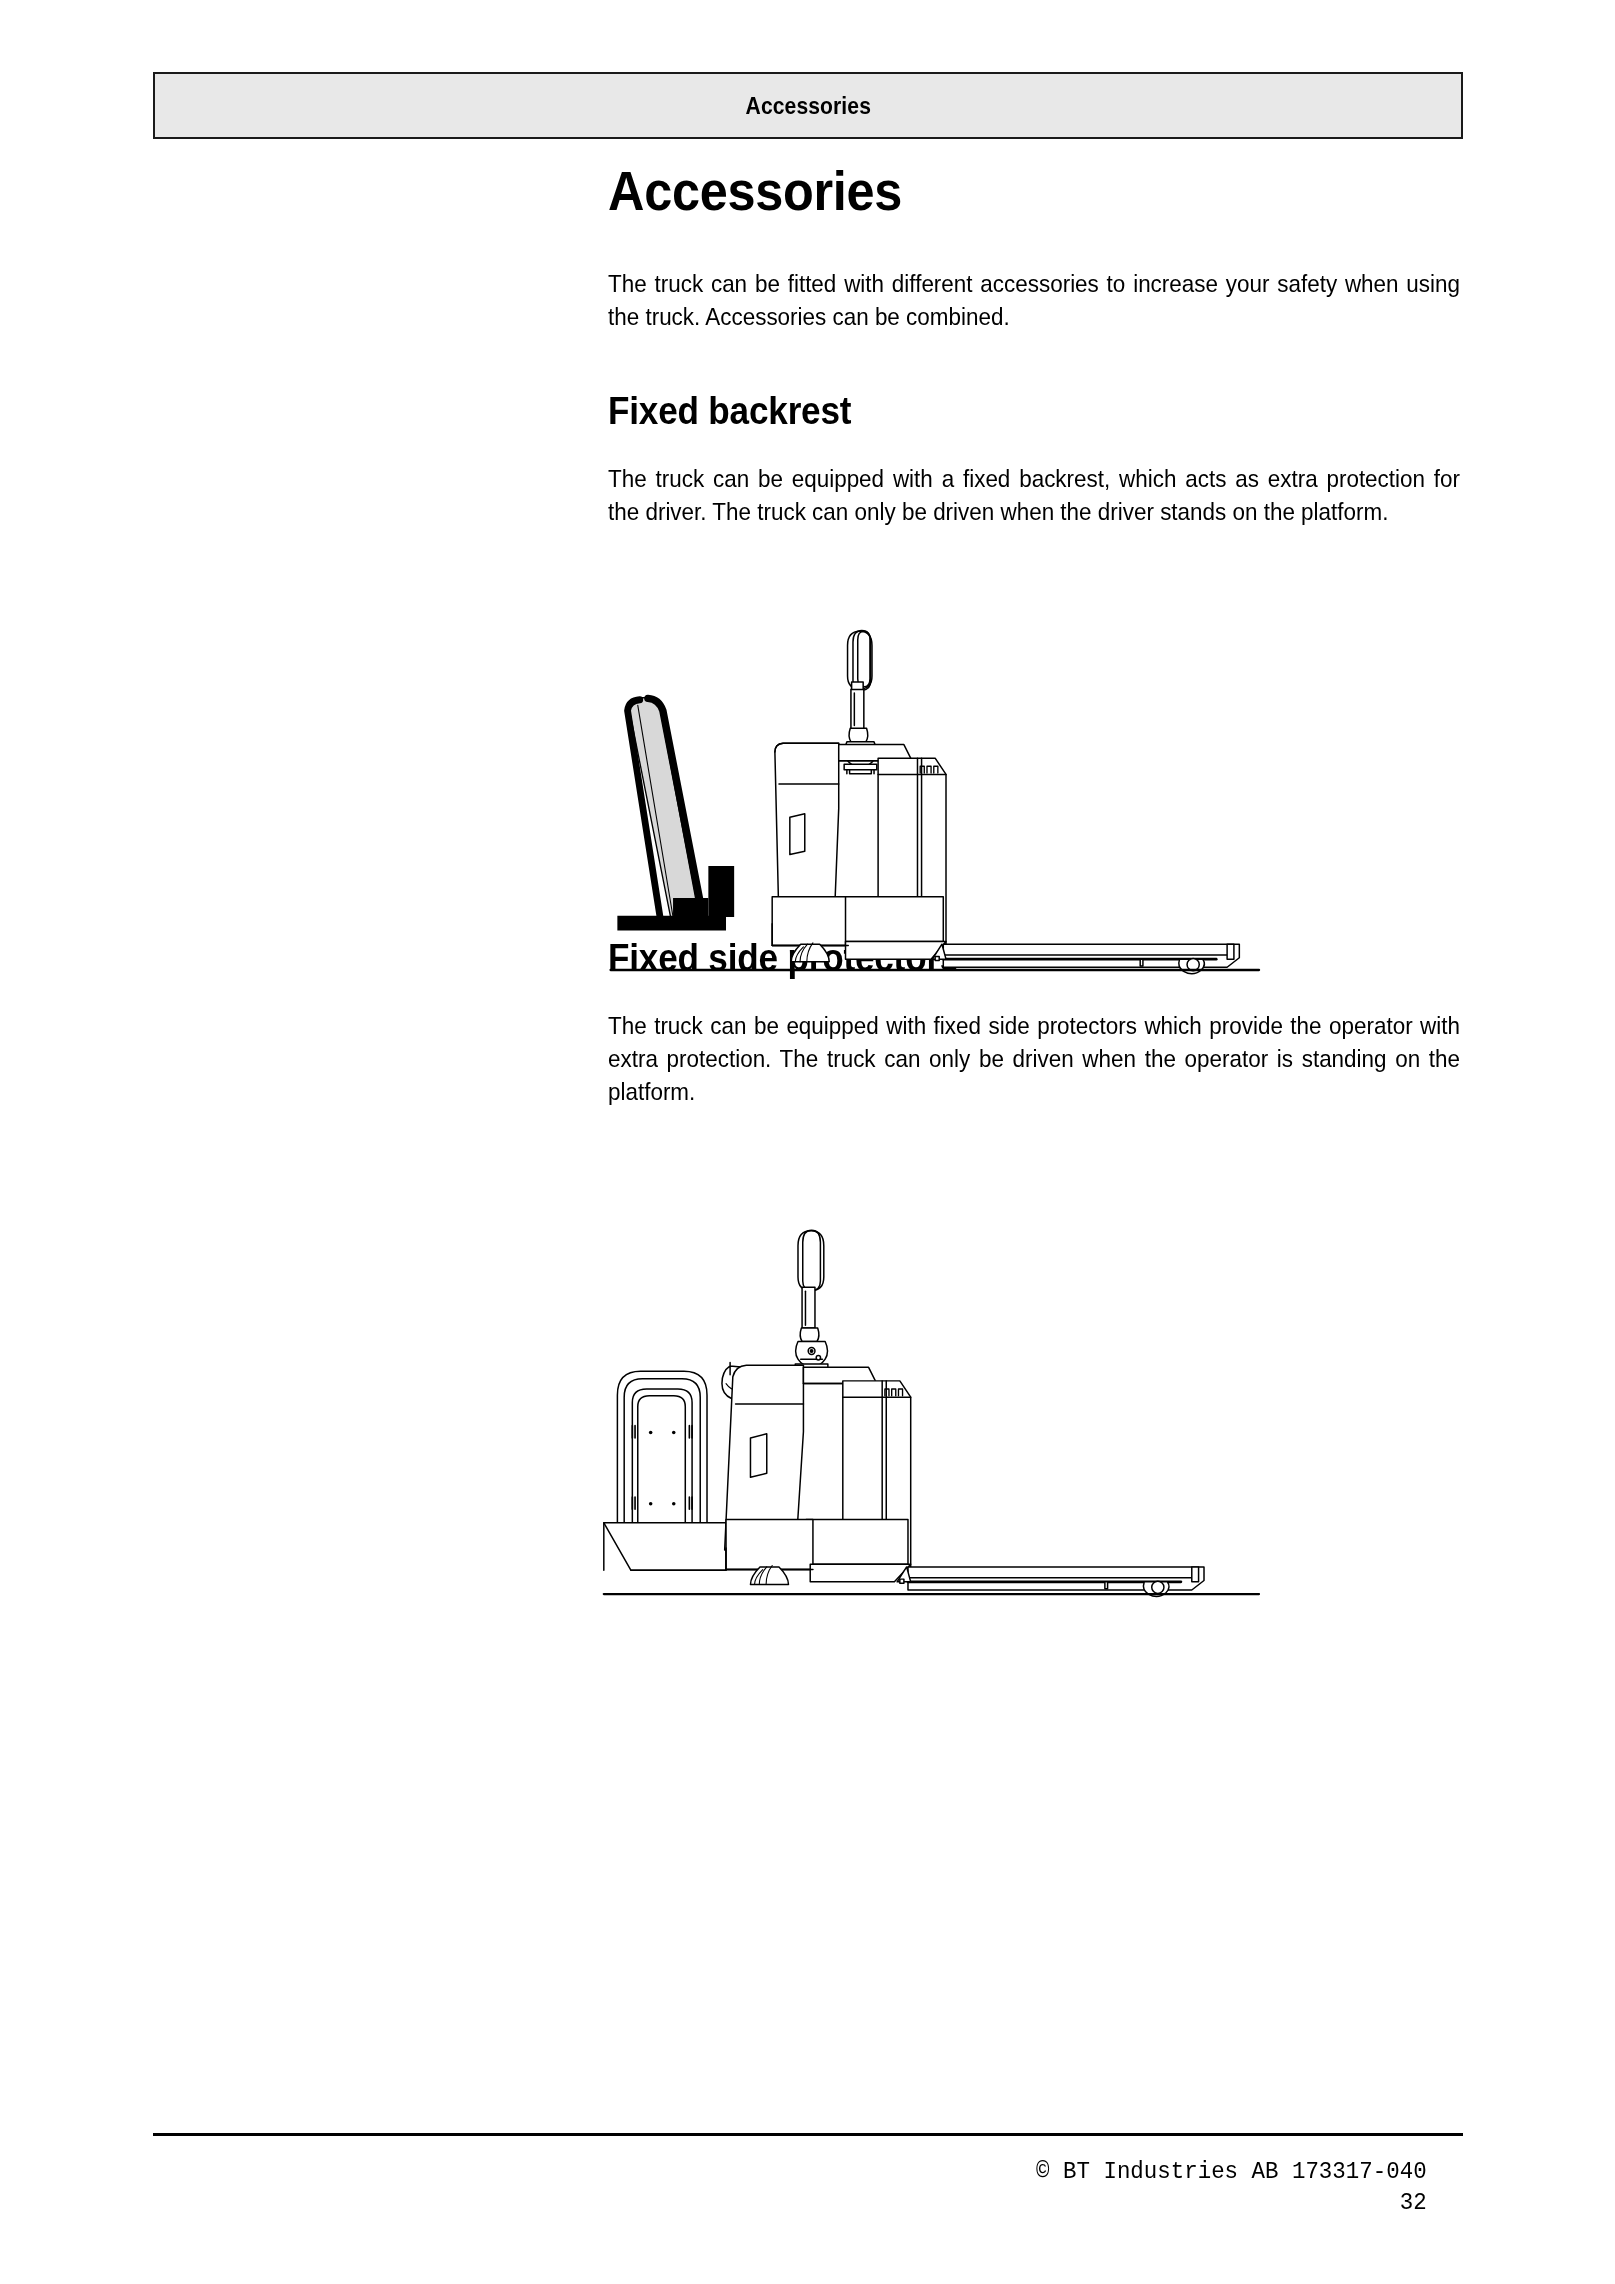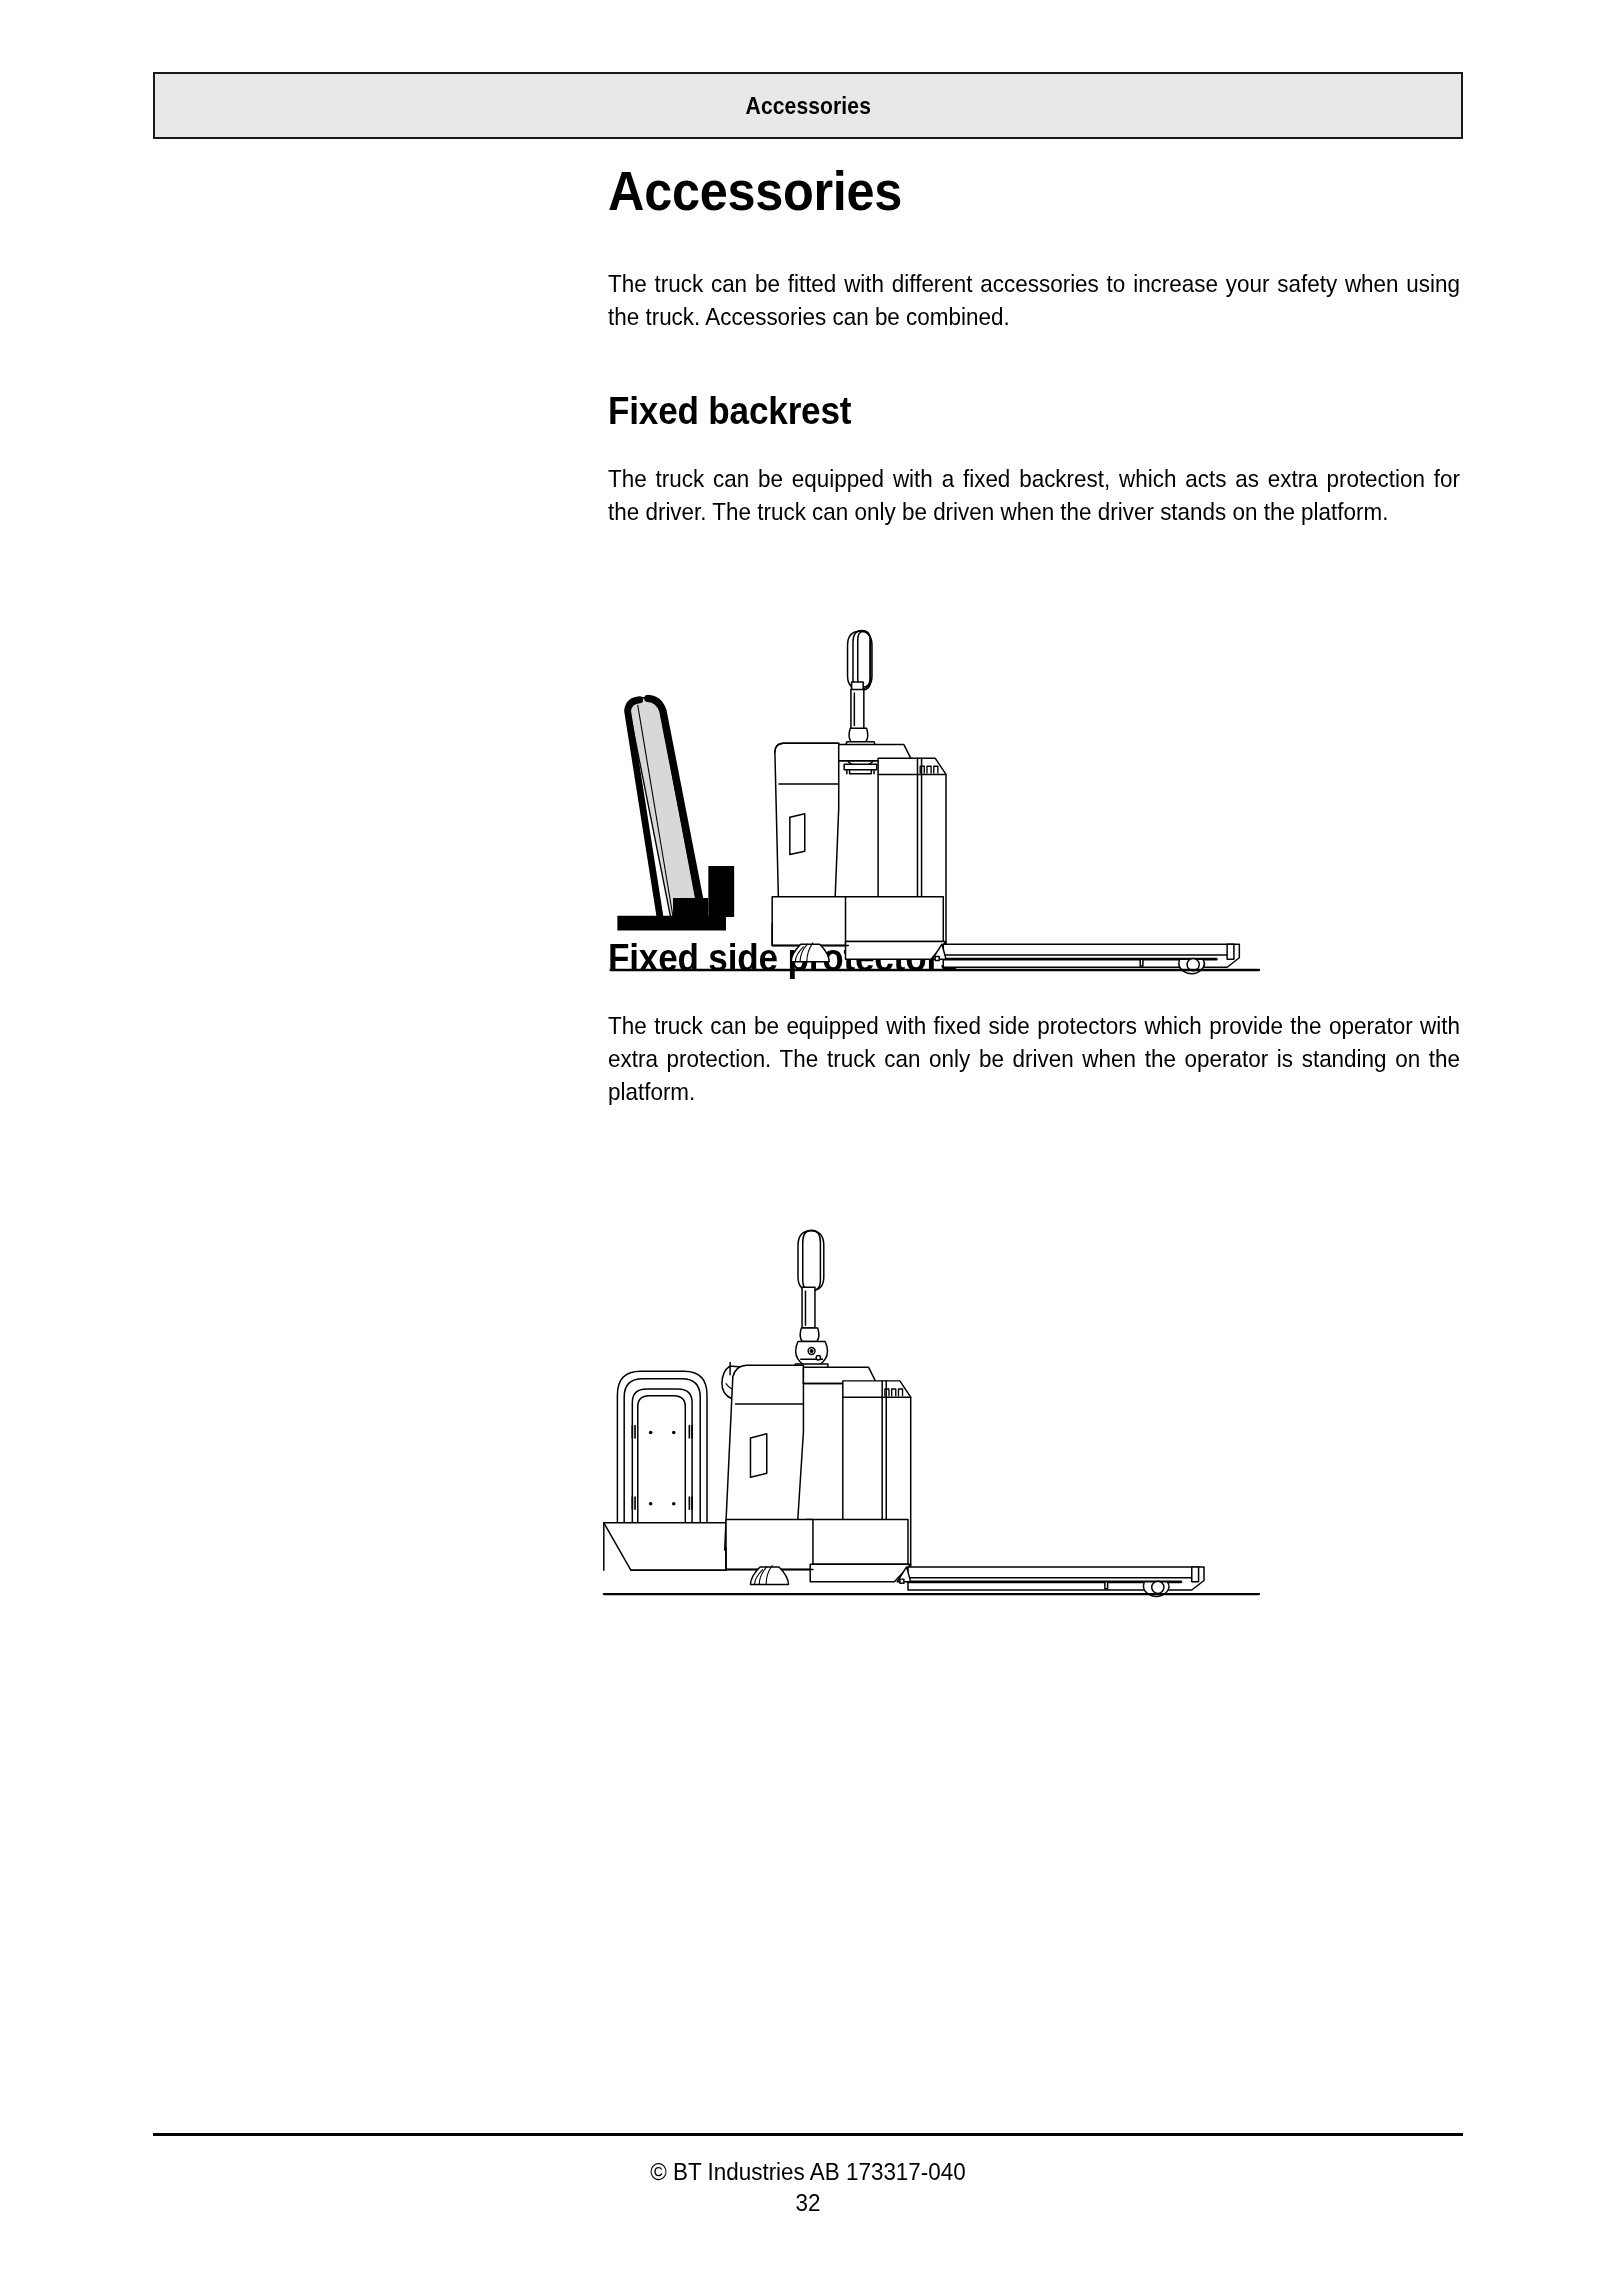--- a/index.html
+++ b/index.html
@@ -94,24 +94,25 @@
   .footer-rule {
     position: absolute;
     left: 153px;
     top: 2133px;
     width: 1310px;
     height: 3.4px;
     background: #000000;
   }
   .footer-block {
     position: absolute;
-    left: 153px;
+    left: 169px;
     top: 2156px;
     width: 1310px;
-    text-align: center;
+    text-align: right;
+    font-family: Liberation Mono, monospace;
   }
   .footer-copyright {
     font-size: 24.4px;
     line-height: 31px;
     transform: scaleX(0.92);
   }
   .footer-pagenum {
     font-size: 24.4px;
     line-height: 31px;
     transform: scaleX(0.92);

